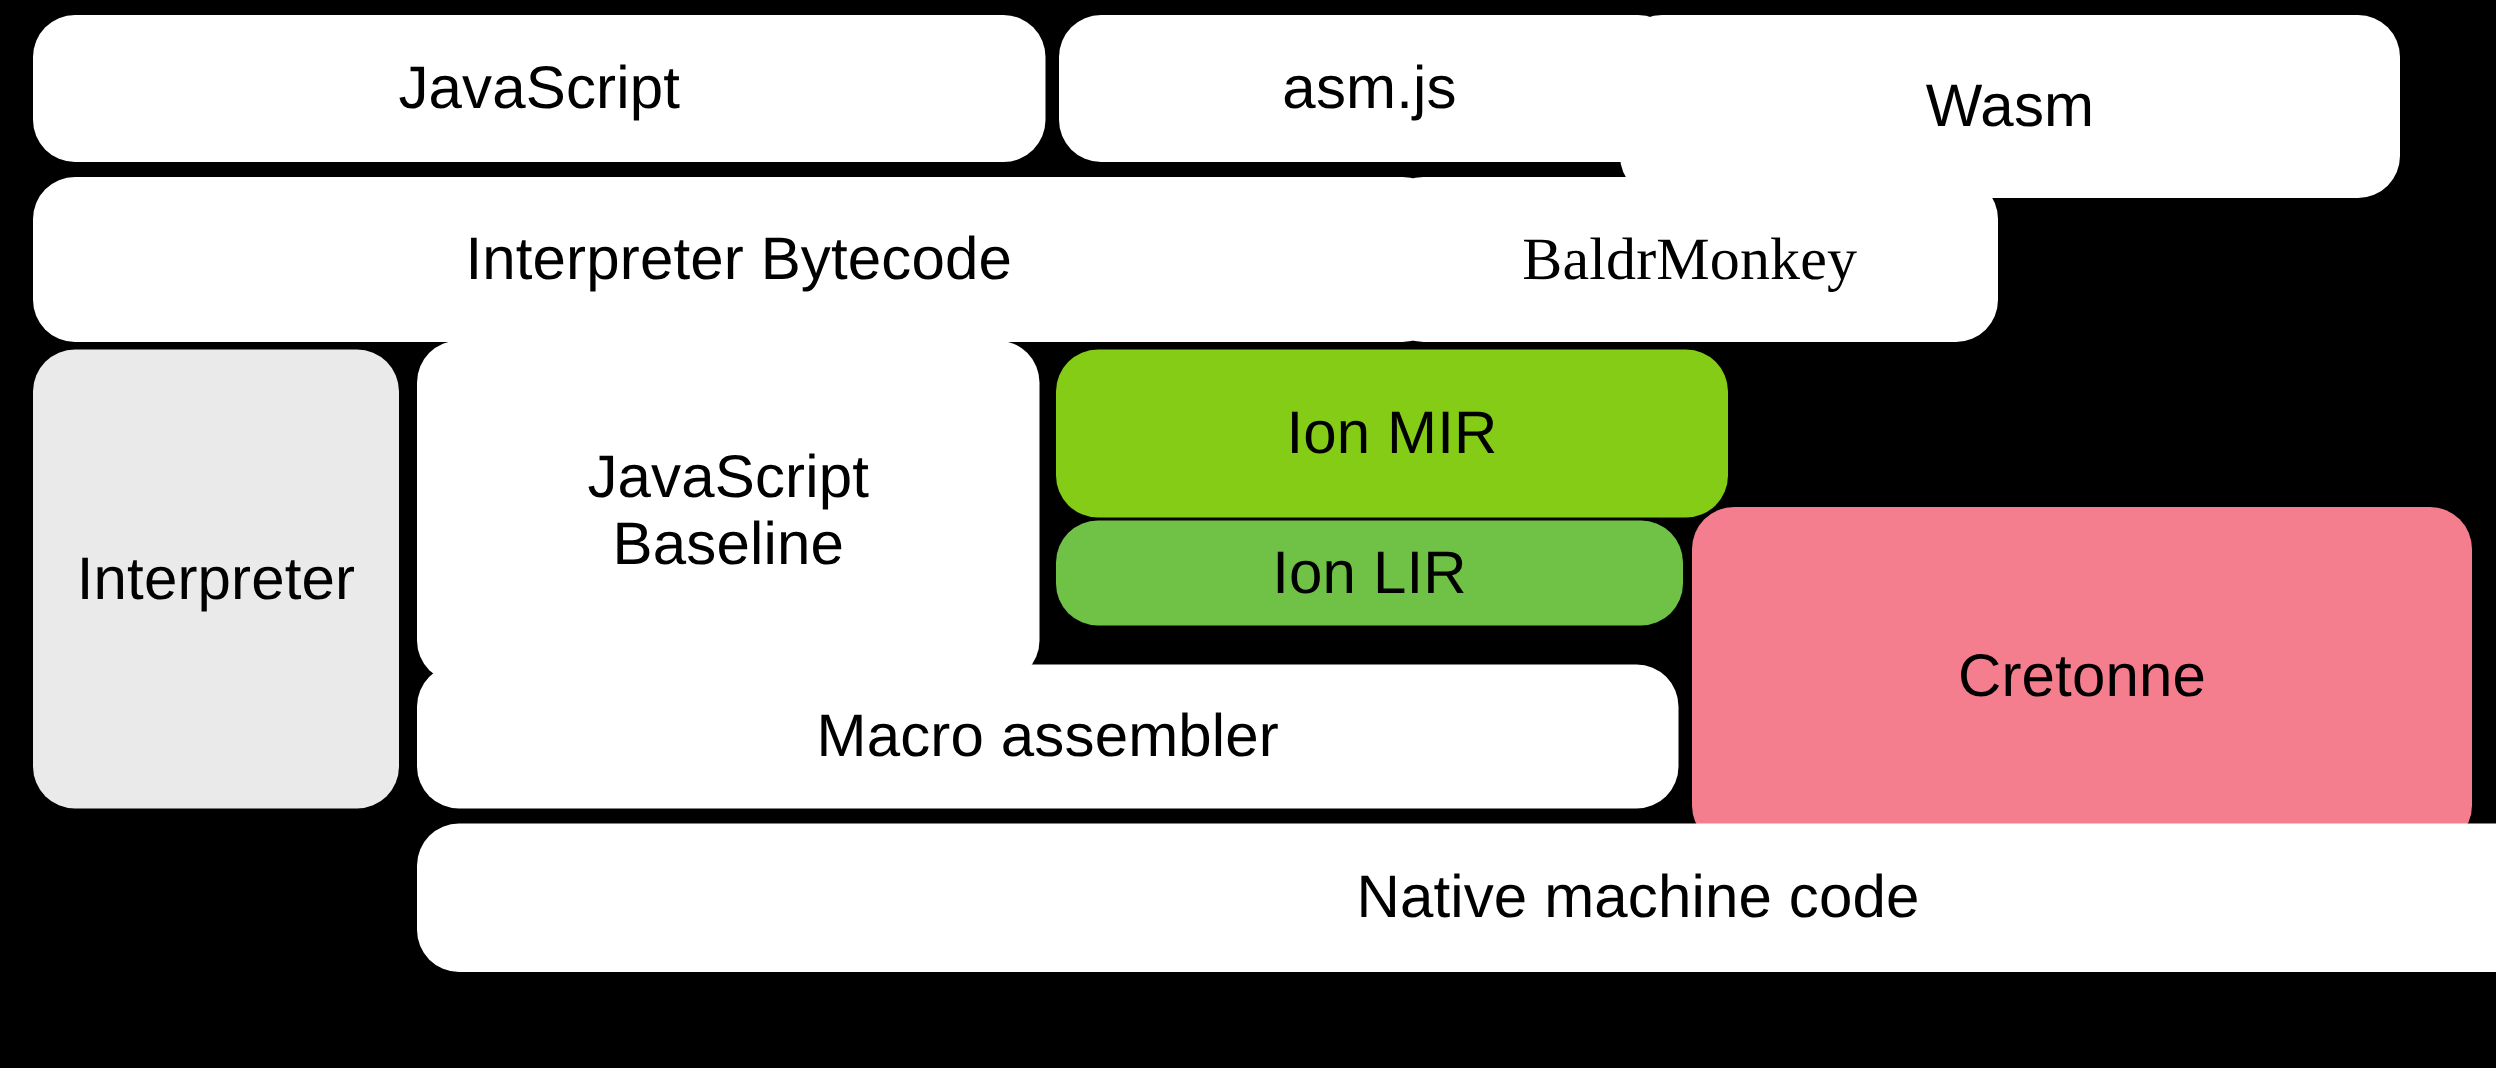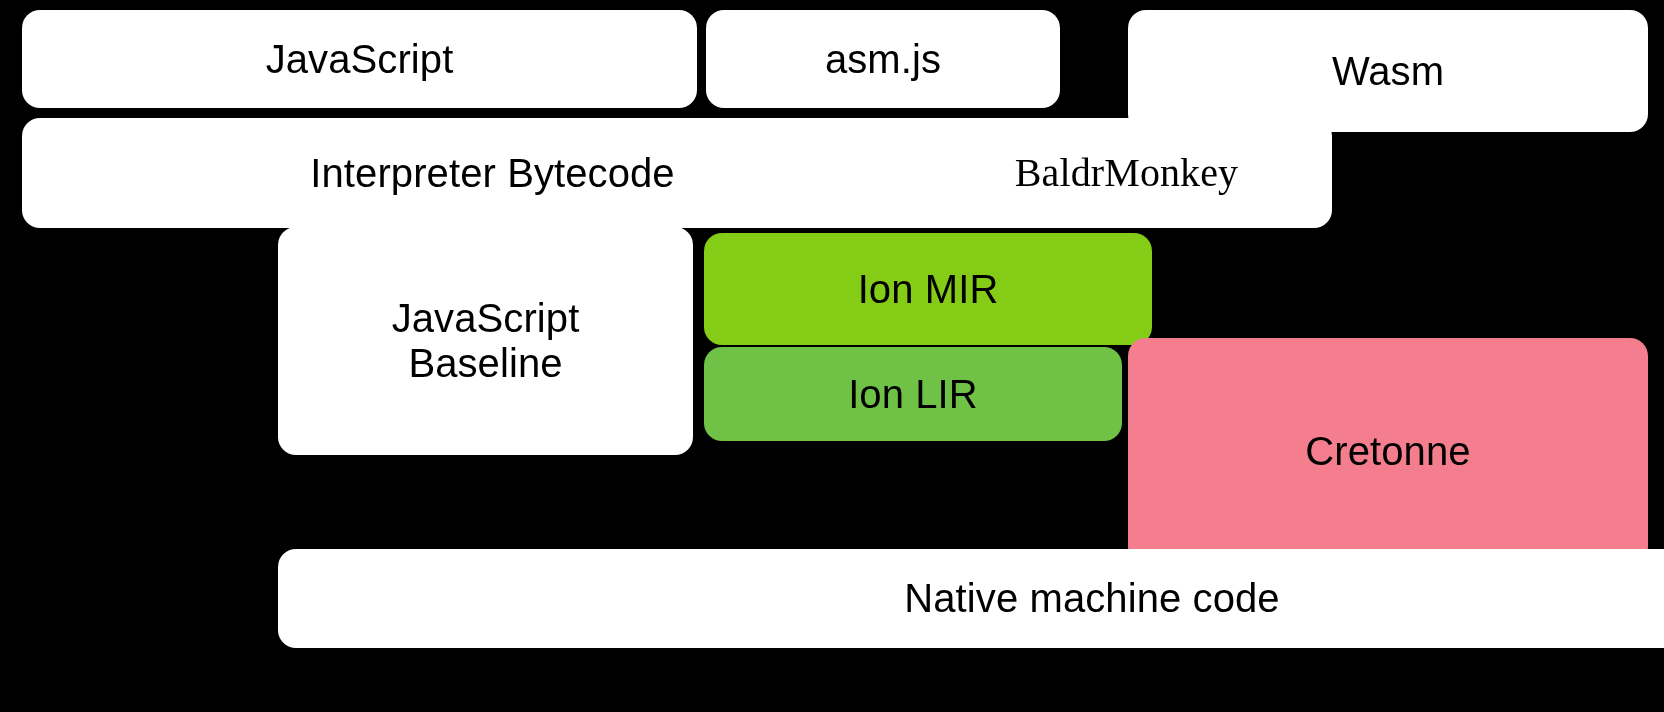--- a/index.html
+++ b/index.html
@@ -19,44 +19,46 @@
     height: 712px;
     background: #000000;
   }
   .node {
     position: absolute;
     box-sizing: border-box;
     display: flex;
     align-items: center;
     justify-content: center;
     text-align: center;
-    border-radius: 18px;
+    border-radius: 28px;
     background: #ffffff;
     color: #000000;
     font-size: 40px;
     line-height: 1.12;
     font-weight: 400;
     letter-spacing: 0.1px;
     white-space: pre-line;
     padding: 0 6px;
     -webkit-font-smoothing: antialiased;
   }
   .node.fill-white  { background: #ffffff; }
   .node.fill-gray   { background: #eaeaea; }
   .node.fill-green  { background: #70c247; }
   .node.fill-pink   { background: #f47e8e; margin-top: 30px; }
 </style>
 </head>
 <body>
 
 <div id="stack">
     <div class="node fill-white" style="left: 22px; top: 10px; width: 675px; height: 98px; background: rgb(255, 255, 255);">JavaScript</div>
-    <div class="node fill-white" style="left: 706px; top: 10px; width: 354px; height: 98px; background: rgb(255, 255, 255);">asm.js</div>
-    <div class="node fill-white" style="left: 1128px; top: 10px; width: 520px; height: 122px; background: rgb(255, 255, 255);">Wasm</div>
+    <div class="node fill-white" style="left: 706px; top: 10px; width: 414px; height: 98px; background: rgb(255, 255, 255);">asm.js</div>
+    <div class="node fill-white" style="left: 1080px; top: 10px; width: 520px; height: 122px; background: rgb(255, 255, 255);">Wasm</div>
     <div class="node fill-white" style="left: 22px; top: 118px; width: 941px; height: 110px; background: rgb(255, 255, 255);">Interpreter Bytecode</div>
     <div class="node fill-white" style="left: 921px; top: 118px; width: 411px; height: 110px; background: rgb(255, 255, 255); font-family: Liberation Serif, serif;">BaldrMonkey</div>
+    <div class="node fill-gray" style="left: 22px; top: 233px; width: 244px; height: 306px; background: rgb(234, 234, 234);">Interpreter</div>
     <div class="node fill-white" style="left: 278px; top: 227px; width: 415px; height: 228px; background: rgb(255, 255, 255);">JavaScript
 Baseline</div>
     <div class="node fill-green" style="left: 704px; top: 233px; width: 448px; height: 112px; background: #84cc16;">Ion MIR</div>
-    <div class="node fill-green" style="left: 704px; top: 347px; width: 418px; height: 94px; background: rgb(112, 194, 71);">Ion LIR</div>
+    <div class="node fill-green" style="left: 704px; top: 347px; width: 418px; height: 70px; background: rgb(112, 194, 71);">Ion LIR</div>
     <div class="node fill-pink" style="left: 1128px; top: 308px; width: 520px; height: 227px; background: rgb(244, 126, 142);">Cretonne</div>
+    <div class="node fill-white" style="left: 278px; top: 443px; width: 841px; height: 96px; background: rgb(255, 255, 255);">Macro assembler</div>
     <div class="node fill-white" style="left: 278px; top: 549px; width: 1628px; height: 99px; background: rgb(255, 255, 255);">Native machine code</div>
   </div>
 
 </body></html>

